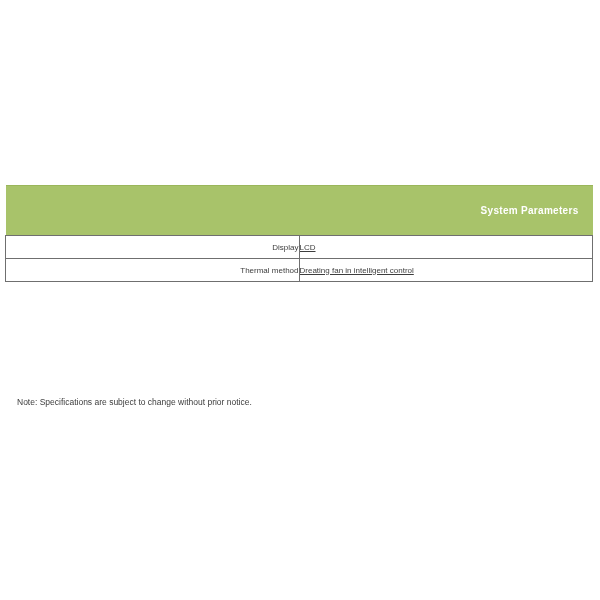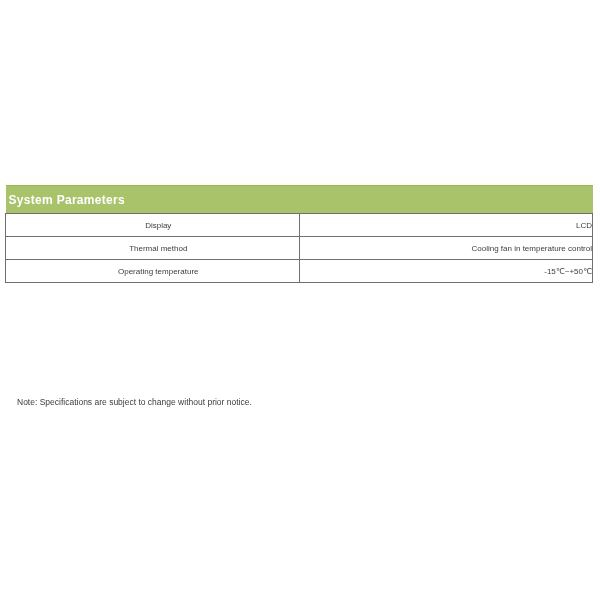--- a/index.html
+++ b/index.html
@@ -21,45 +21,46 @@
     width: 588px;
   }
   table.spec-table {
     width: 100%;
     border-collapse: collapse;
     table-layout: fixed;
   }
   .spec-table .header-cell {
     background: var(--header-bg, #a8c36a);
     color: var(--header-fg, #ffffff);
-    font-size: 12px;
+    font-size: 10px;
     font-weight: bold;
     letter-spacing: 0.3px;
-    text-align: left;
+    text-align: right;
     height: 21px;
     border: none;
     border-top: 1px solid #9ab65a;
-    padding: 3px;
+    padding: 14px;
   }
   .spec-table td {
     border: 1px solid var(--grid, #6f6f6f);
     height: 22px;
     font-size: 8px;
     color: #3d3d3d;
     padding: 0;
     overflow: hidden;
     white-space: nowrap;
   }
   .spec-table td.param-label {
     width: 174px;
     padding-left: 12px;
-    text-align: center;
+    text-align: right;
   }
   .spec-table td.param-value {
-    text-align: right;
+    text-align: left;
+    text-decoration: underline;
   }
   .note-line {
     position: absolute;
     left: 17px;
     top: 397px;
     font-size: 8.5px;
     color: #3d3d3d;
     white-space: nowrap;
   }
 </style>
@@ -75,28 +76,24 @@
     </thead>
     <tbody>
 
   <tr>
     <td class="param-label">Display</td>
     <td class="param-value">LCD</td>
   </tr>
 
   <tr>
     <td class="param-label">Thermal method</td>
-    <td class="param-value">Cooling fan in temperature control</td>
+    <td class="param-value">Dreating fan in intelligent control</td>
   </tr>
 
 
-  <tr>
-    <td class="param-label">Operating temperature</td>
-    <td class="param-value">-15℃~+50℃</td>
-  </tr>
 
 
 
 
 </tbody>
   </table>
 </div>
 
 <div class="note-line">Note: Specifications are subject to change without prior notice.</div>
 

